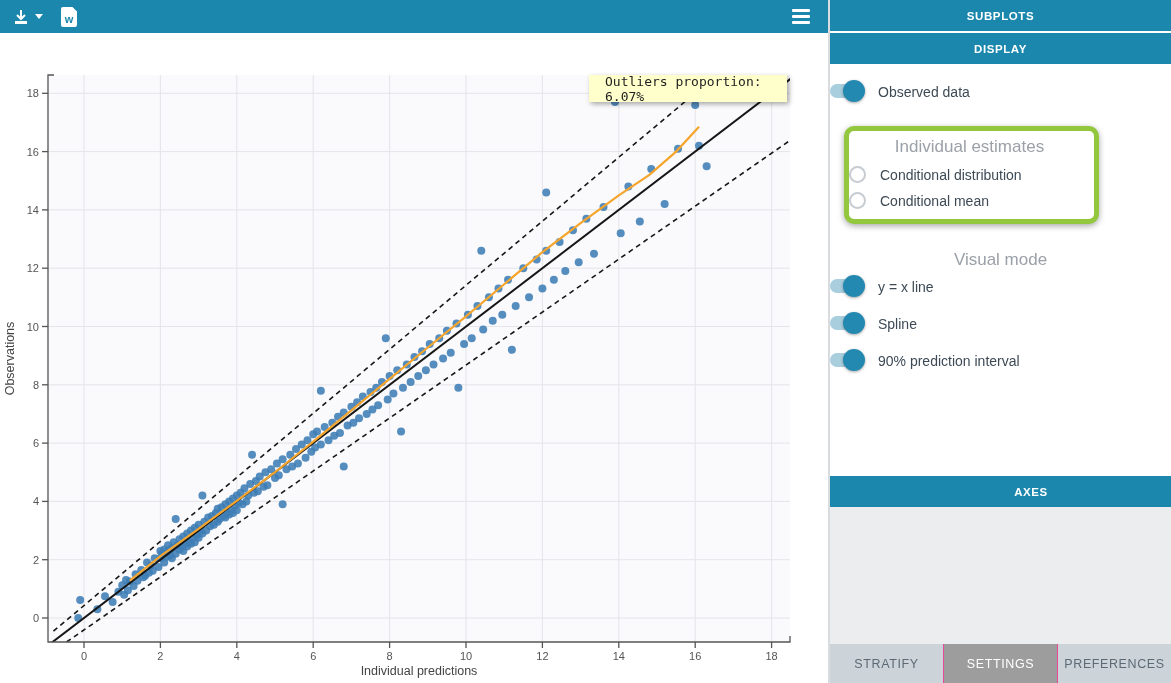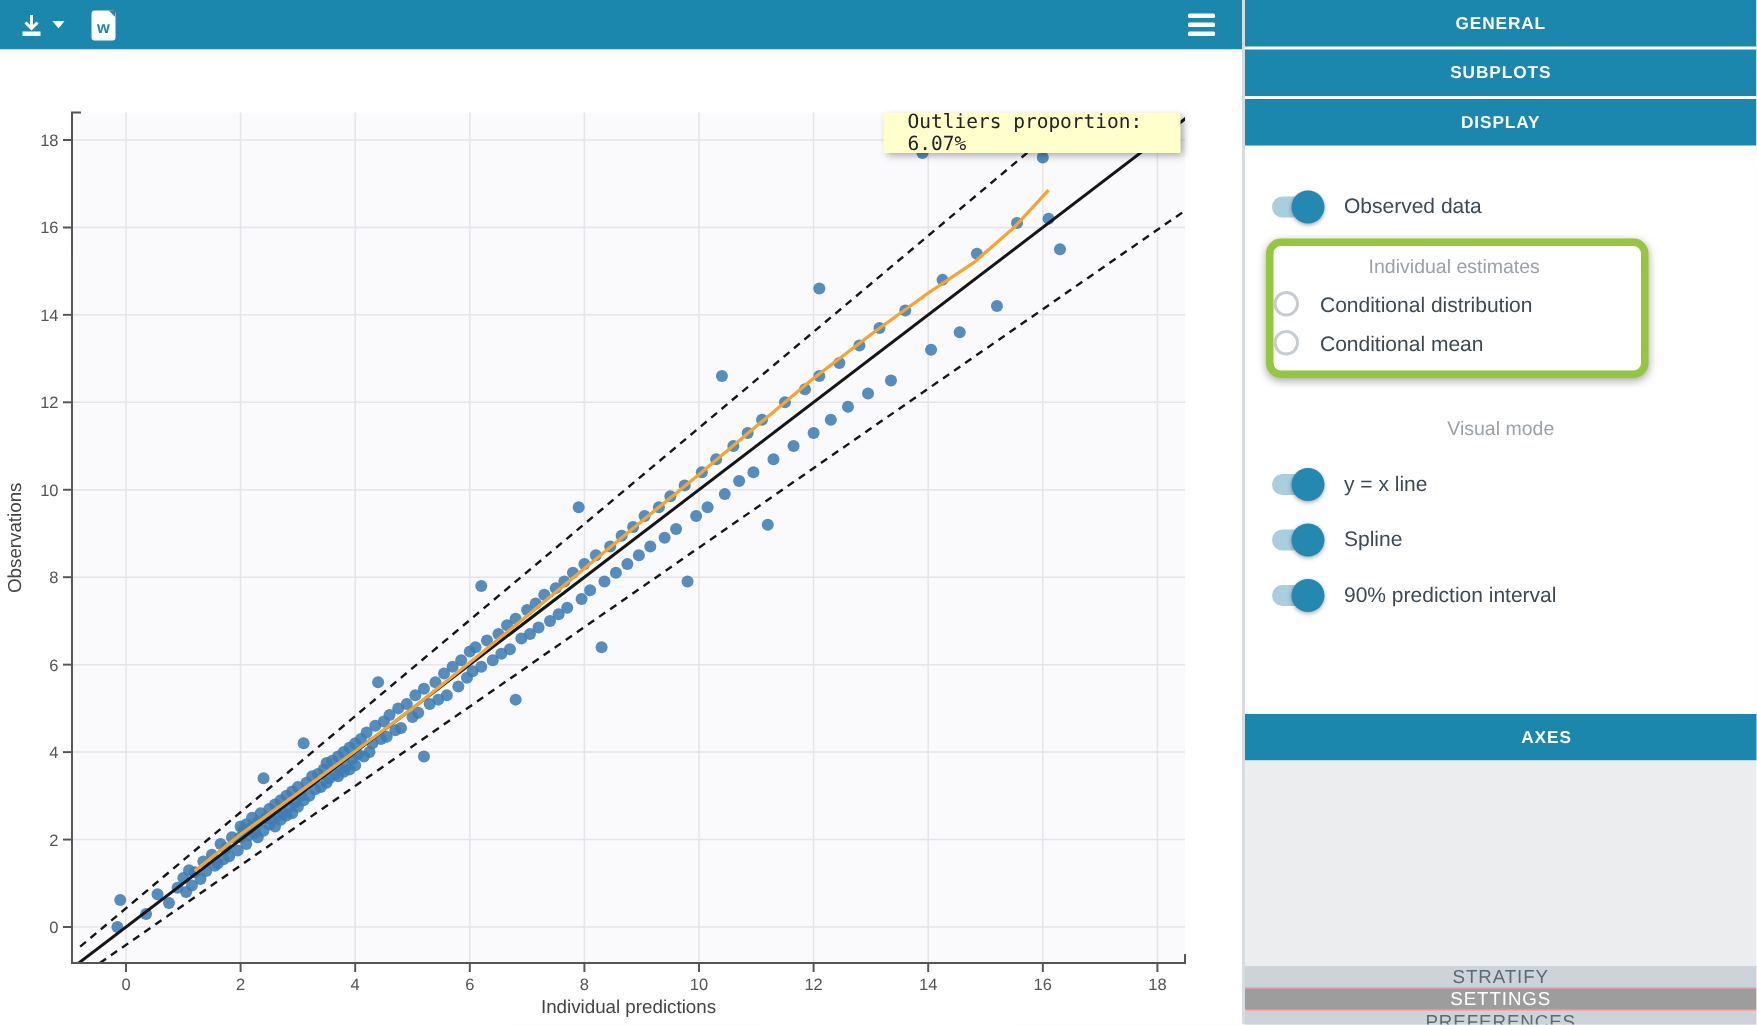--- a/index.html
+++ b/index.html
@@ -30,45 +30,45 @@
              font-size:13px; color:#222; display:flex; align-items:center; justify-content:center; z-index:5;padding-left:16px; }
 
   
   #sidebar { position:absolute; left:828px; top:0; width:343px; height:683px; background:#fff;
              border-left:2px solid #d9dcde; }
   .panel-btn { height:31px; background:#1b87ac; color:#fff; font-size:11.5px; font-weight:bold;
                letter-spacing:0.6px; display:flex; align-items:center; justify-content:center;
                margin-bottom:2px; cursor:pointer; }
   #display-content { position:relative; }
 
-  .toggle-row { display:flex; align-items:flex-end; padding-left:18px; height:28px; margin-top:12px; }
+  .toggle-row { display:flex; align-items:flex-start; height:28px; margin-top:12px; }
   .toggle { position:relative; width:32px; height:14px; background:#a9cede; border-radius:7px;
             margin-right:16px; cursor:pointer; flex:none; }
   .toggle .knob { position:absolute; right:-3px; top:-4px; width:22px; height:22px; border-radius:50%;
                   background:#2389b1; box-shadow:0 1px 3px rgba(0,0,0,0.35); }
   .row-label { font-size:14px; color:#3d4a55; }
 
   #ind-est-box { margin:14px 72px 0 14px; border:5px solid #93c83e; border-radius:10px;
                  background:#fff; box-shadow:0 2px 6px rgba(0,0,0,0.35); padding:6px 0 10px 0; width:255px; }
-  .section-title { font-size:13px; color:#9ba1a8; text-align:center; }
+  .section-title { font-size:17px; color:#9ba1a8; text-align:center; }
   #ind-est-box .section-title { padding-right:4px; }
   .radio-row { display:flex; align-items:center; margin-top:9px; cursor:pointer; }
   .radio { width:17px; height:17px; border-radius:50%; border:2px solid #c6ccd1; background:#fff;
            margin-right:14px; flex:none; position:relative; }
   .radio.sel { border-color:#1e87ae; }
   .radio.sel::after { content:""; position:absolute; left:2.5px; top:2.5px; width:8px; height:8px;
                       border-radius:50%; background:#1e87ae; }
 
   #visual-cues-title { margin-top:26px; }
   .vc-row { margin-top:9px; }
 
   #axes-btn { position:absolute; left:830px; top:476px; width:402px; margin-bottom:0; }
   #gray-filler { position:absolute; left:830px; top:507px; width:341px; height:137px; background:#ebedef; }
 
-  #bottom-tabs { position:absolute; left:830px; top:644px; width:341px; height:39px; display:flex; gap:1px; background:#fca5a5;flex-direction:column; }
+  #bottom-tabs { position:absolute; left:830px; top:644px; width:341px; height:39px; display:flex; gap:1px; background:#ec4899; }
   .tab { flex:1; background:#cdd4d9; color:#5c6a75; font-size:12.5px; letter-spacing:0.6px;
          display:flex; align-items:center; justify-content:center; cursor:pointer; }
   .tab.active { background:#9d9d9d; color:#fff; }
 </style>
 </head>
 <body>
 
 <div id="app">
 
   <div id="plot-panel">
@@ -373,21 +373,20 @@
           </g>
         </svg>
     </div>
 
     <div id="tooltip">
       <span>Outliers proportion: 6.07%</span>
     </div>
   </div>
 
   <div id="sidebar">
-    <div class="panel-btn">GENERAL</div>
     <div class="panel-btn">SUBPLOTS</div>
     <div class="panel-btn">DISPLAY</div>
 
     <div id="display-content">
       <div class="toggle-row" style="margin-top:20px;">
         <div class="toggle">
             <div class="knob"></div>
           </div>
         <div class="row-label">Observed data</div>
       </div>

